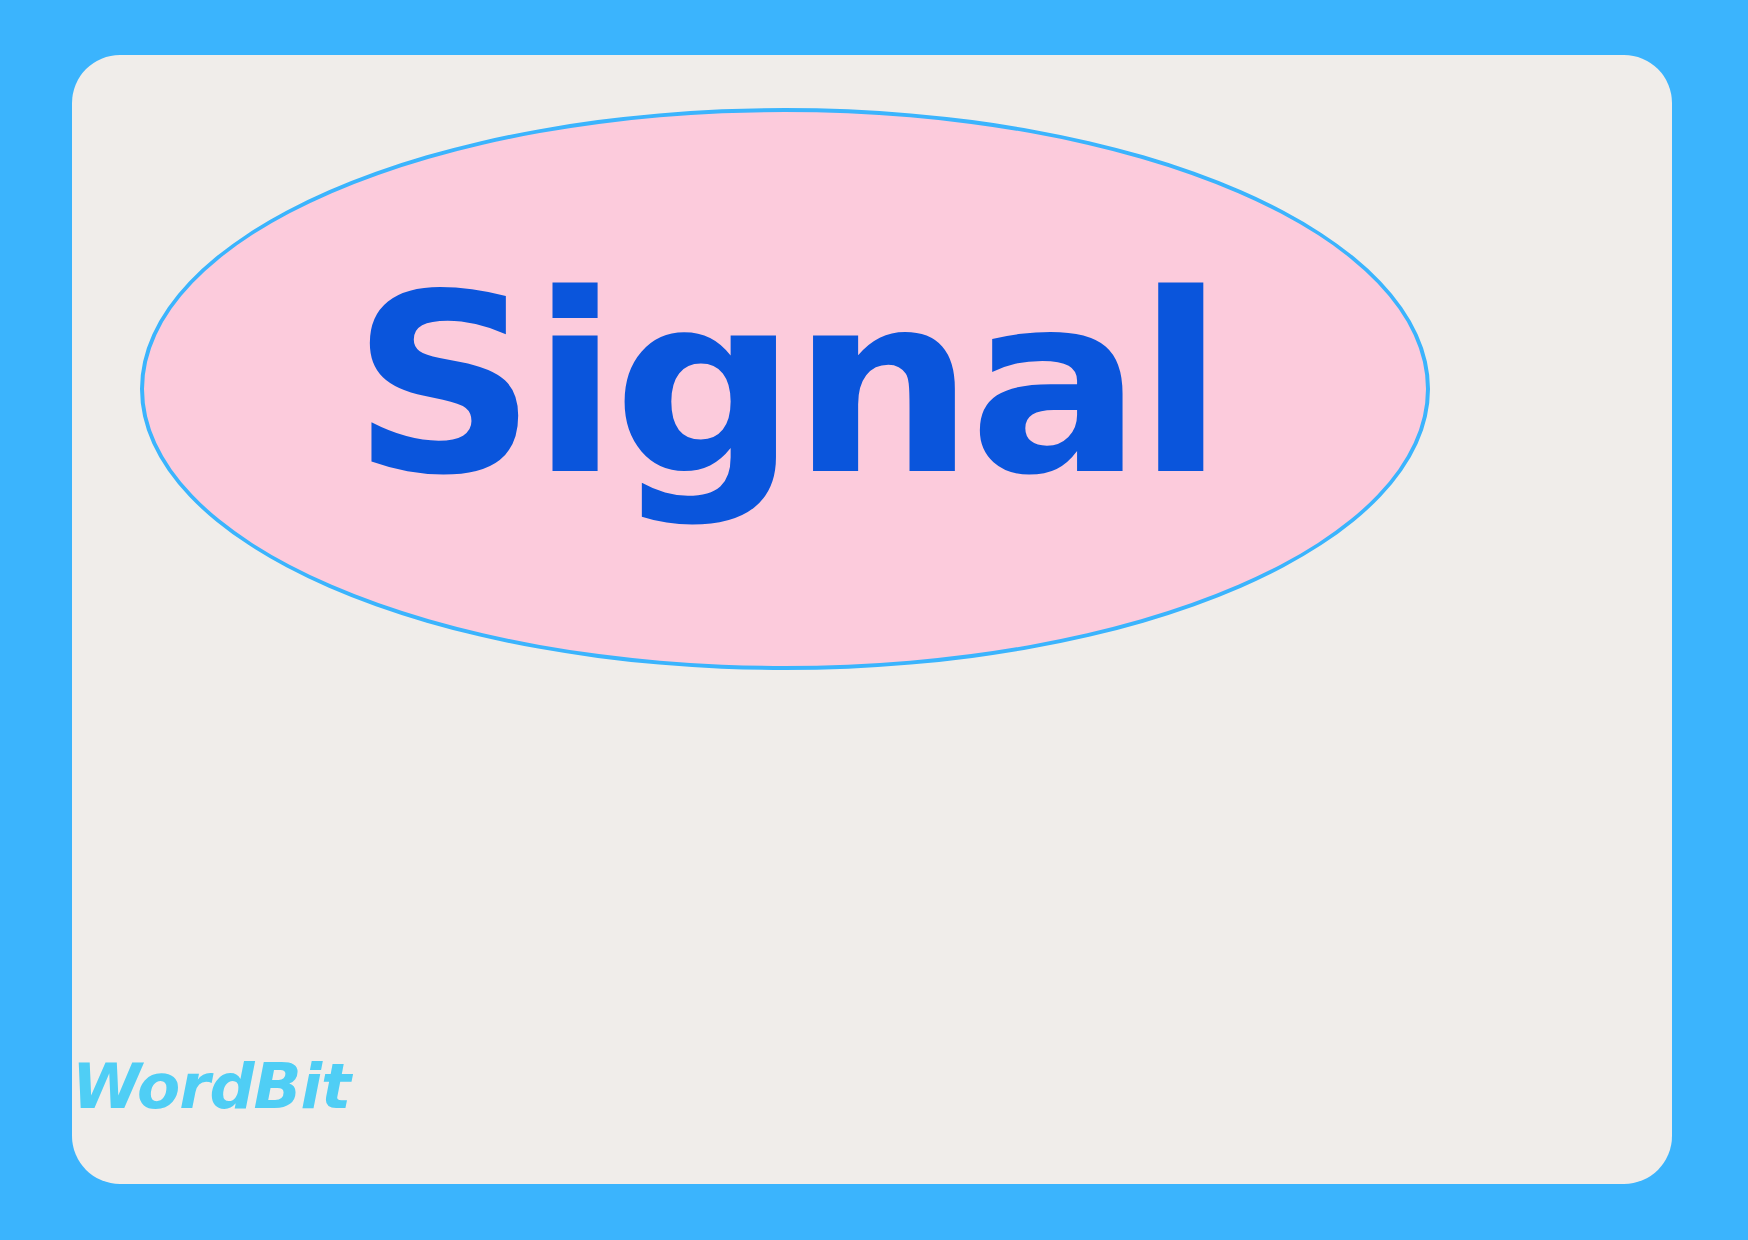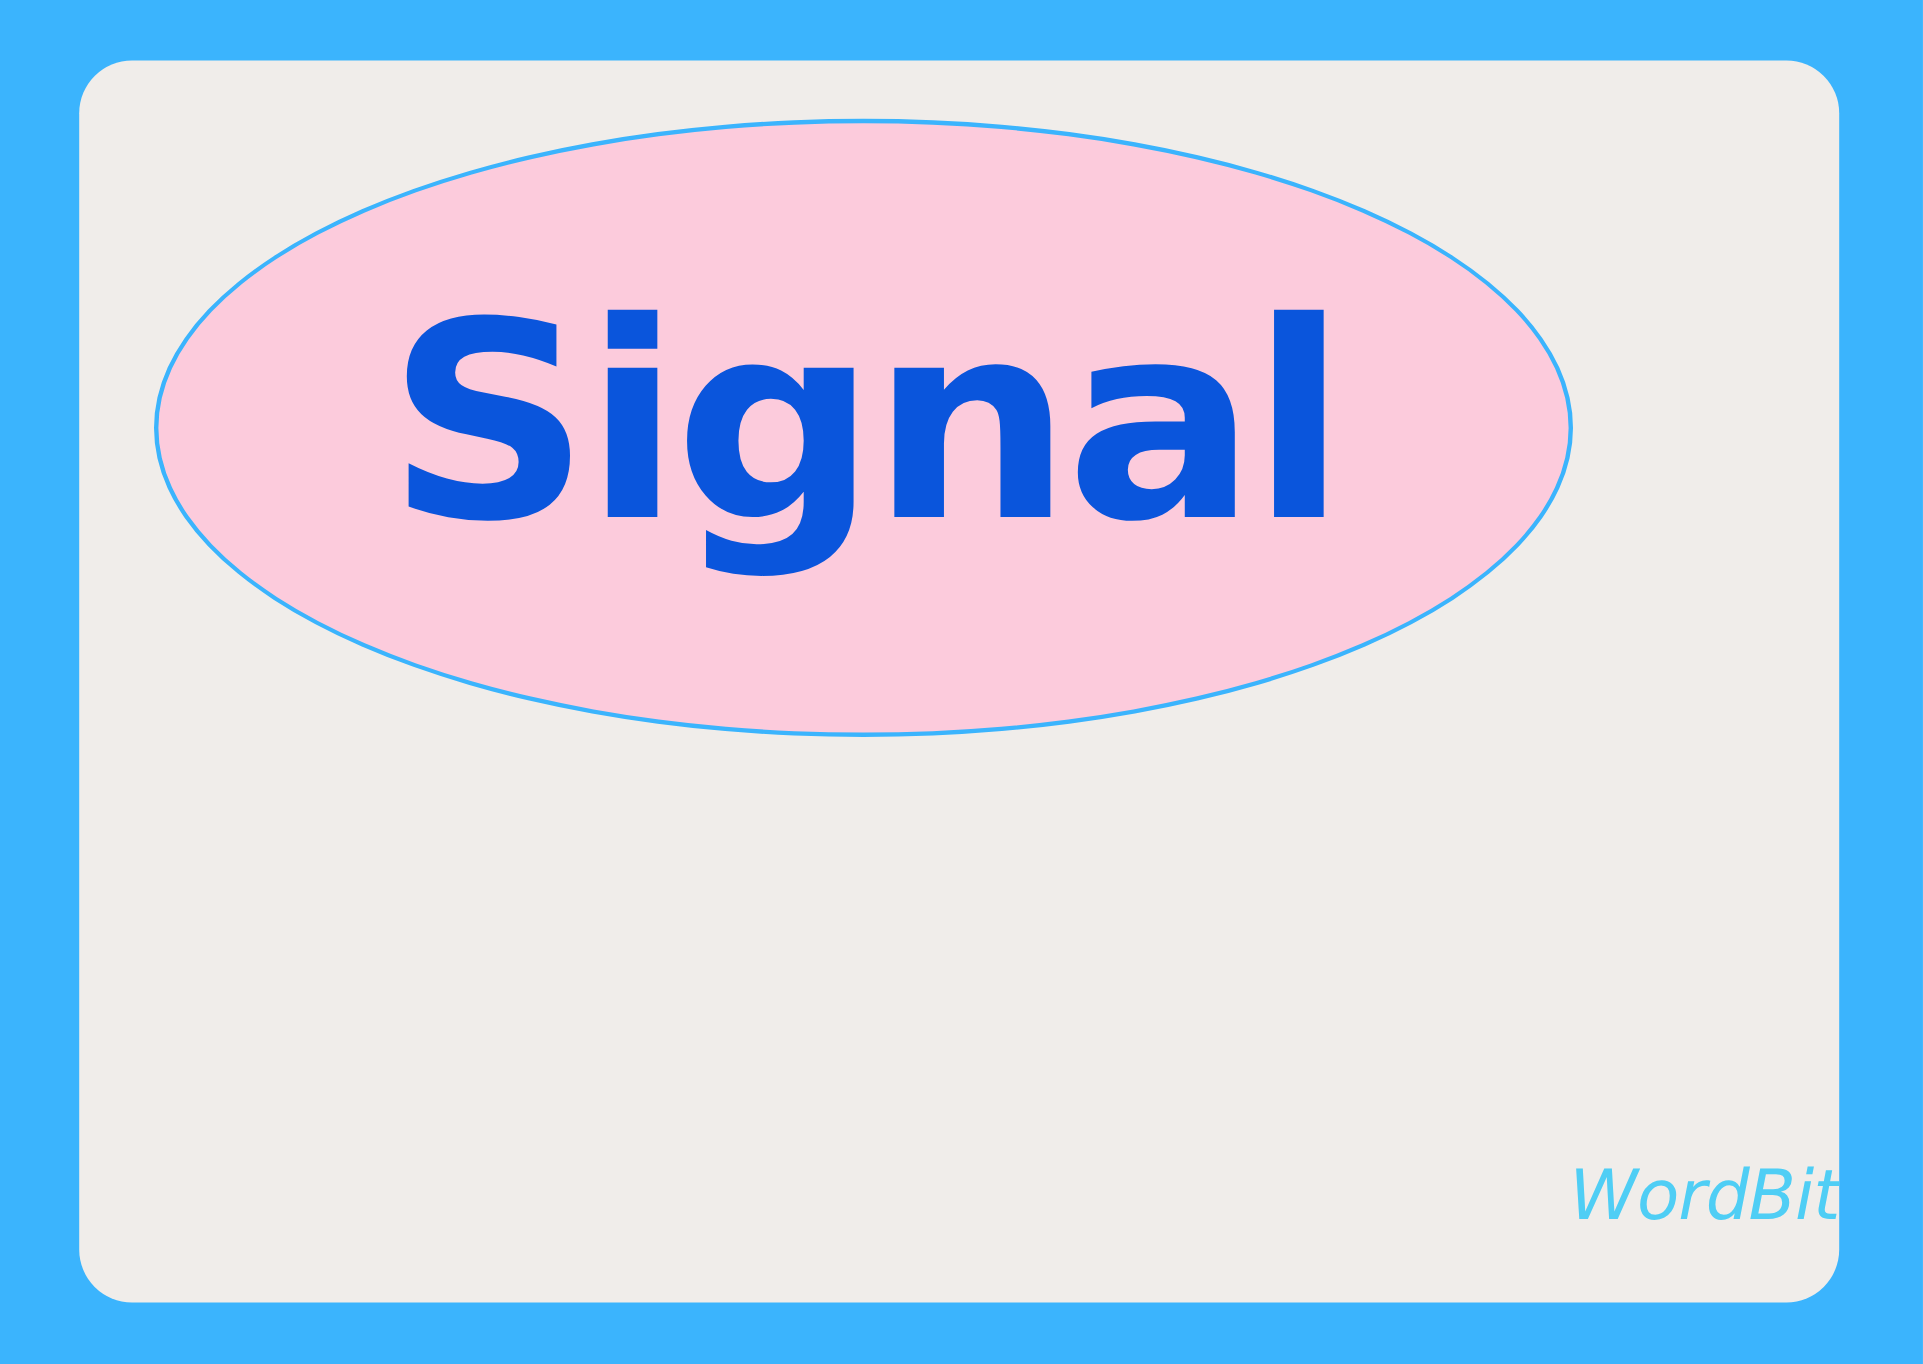--- a/index.html
+++ b/index.html
@@ -79,24 +79,24 @@
     letter-spacing: -2px;
     white-space: nowrap;
   }
 
   
   #brand {
     position: absolute;
     left: 0;
     right: 0;
     top: 1000px;         
-    text-align: right;
+    text-align: left;
     color: #4fcef5;
     font-family: "DejaVu Sans", "Liberation Sans", sans-serif;
-    font-weight: 400;
+    font-weight: 700;
     font-style: italic;
     font-size: 63px;
     line-height: 1;
     letter-spacing: -1px;
     white-space: nowrap;
   }
 </style>
 </head>
 <body>
 

